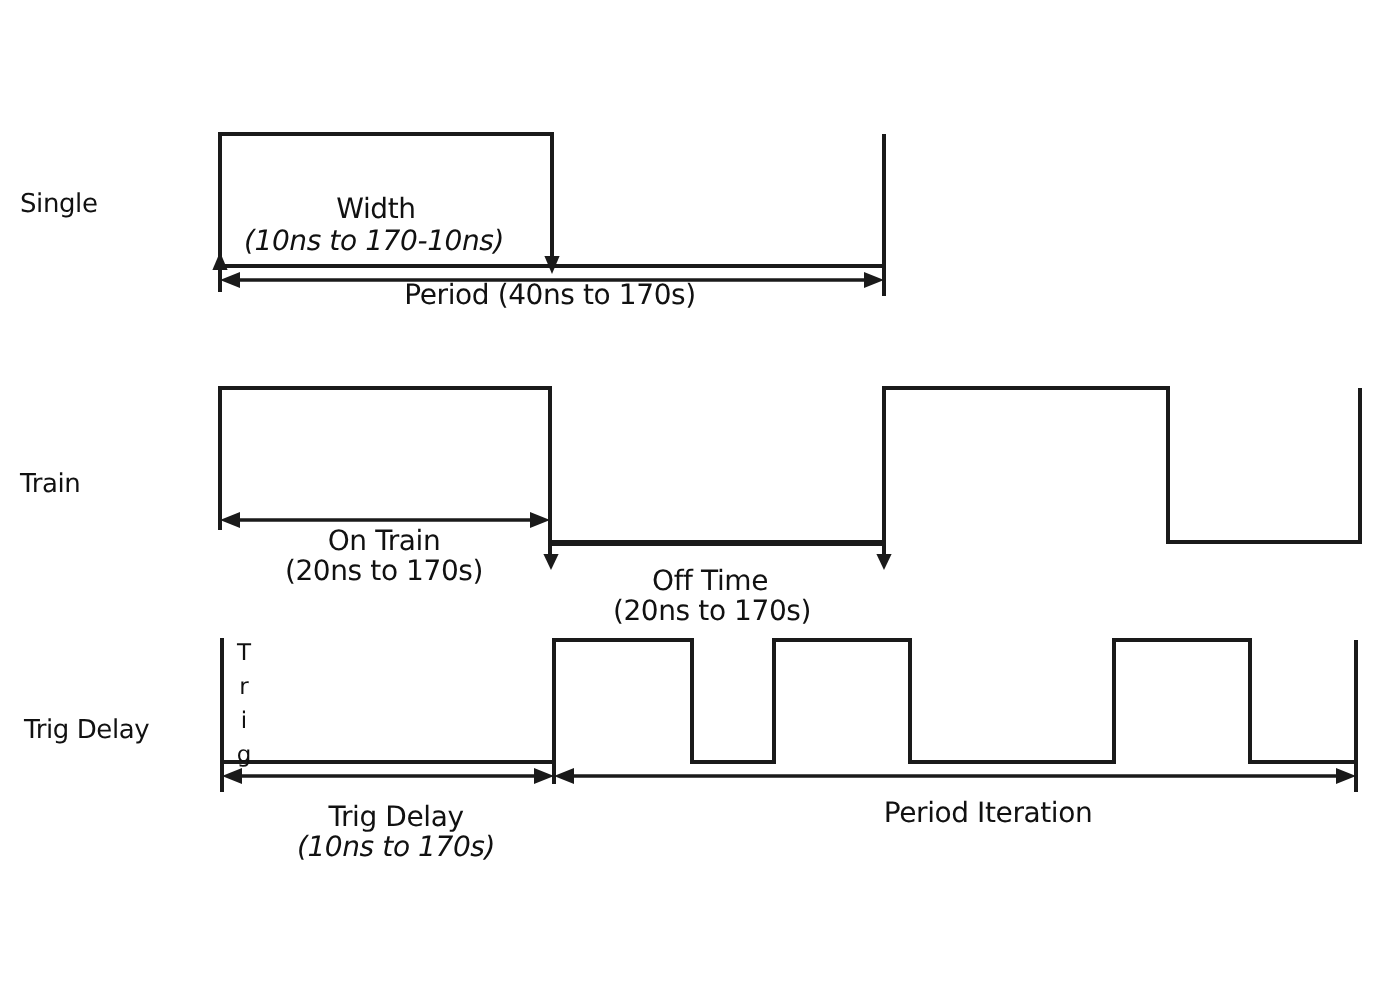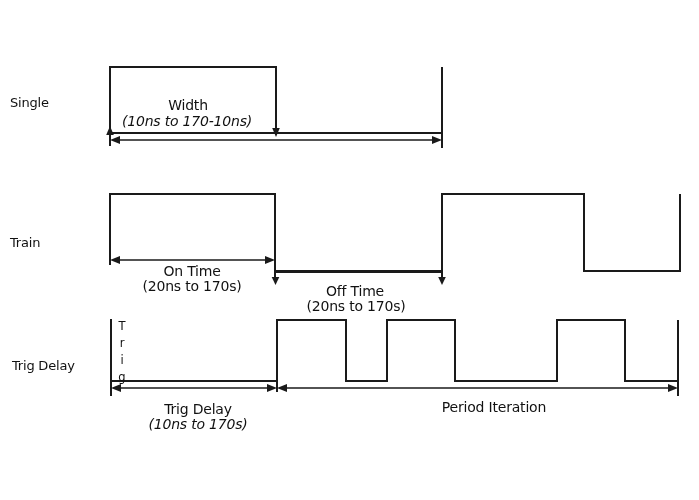--- a/index.html
+++ b/index.html
@@ -61,23 +61,24 @@
       <polygon class="head" points="277,388 267,384 267,392"></polygon>
       <path class="dim" d="M287,388 H668"></path>
       <polygon class="head" points="277,388 287,384 287,392"></polygon>
       <polygon class="head" points="678,388 668,384 668,392"></polygon>
     </g>
   </svg>
 
   <div class="lbl rowlbl" style="left:10px;top:95px;">Single</div>
   <div class="lbl ann" style="left:188px;top:97px;">Width</div>
   <div class="lbl ann" style="left:187px;top:113px;font-style:italic;">(10ns to 170-10ns)</div>
+  <div class="lbl ann" style="left:275px;top:140px;">Period (40ns to 170s)</div>
 
   <div class="lbl rowlbl" style="left:10px;top:235px;text-align:right;">Train</div>
-  <div class="lbl ann" style="left:192px;top:263px;">On Time</div>
+  <div class="lbl ann" style="left:192px;top:263px;">On Train</div>
   <div class="lbl ann" style="left:192px;top:278px;">(20ns to 170s)</div>
   <div class="lbl ann" style="left:355px;top:283px;text-align:right;">Off Time</div>
   <div class="lbl ann" style="left:356px;top:298px;">(20ns to 170s)</div>
 
   <div class="lbl rowlbl" style="left:12px;top:358px;">Trig Delay</div>
   <div class="lbl vlbl" style="left:116px;top:319px;">Trig</div>
   <div class="lbl ann" style="left:198px;top:401px;">Trig Delay</div>
   <div class="lbl ann" style="left:198px;top:416px;font-style:italic;">(10ns to 170s)</div>
   <div class="lbl ann" style="left:494px;top:399px;">Period Iteration</div>
 

